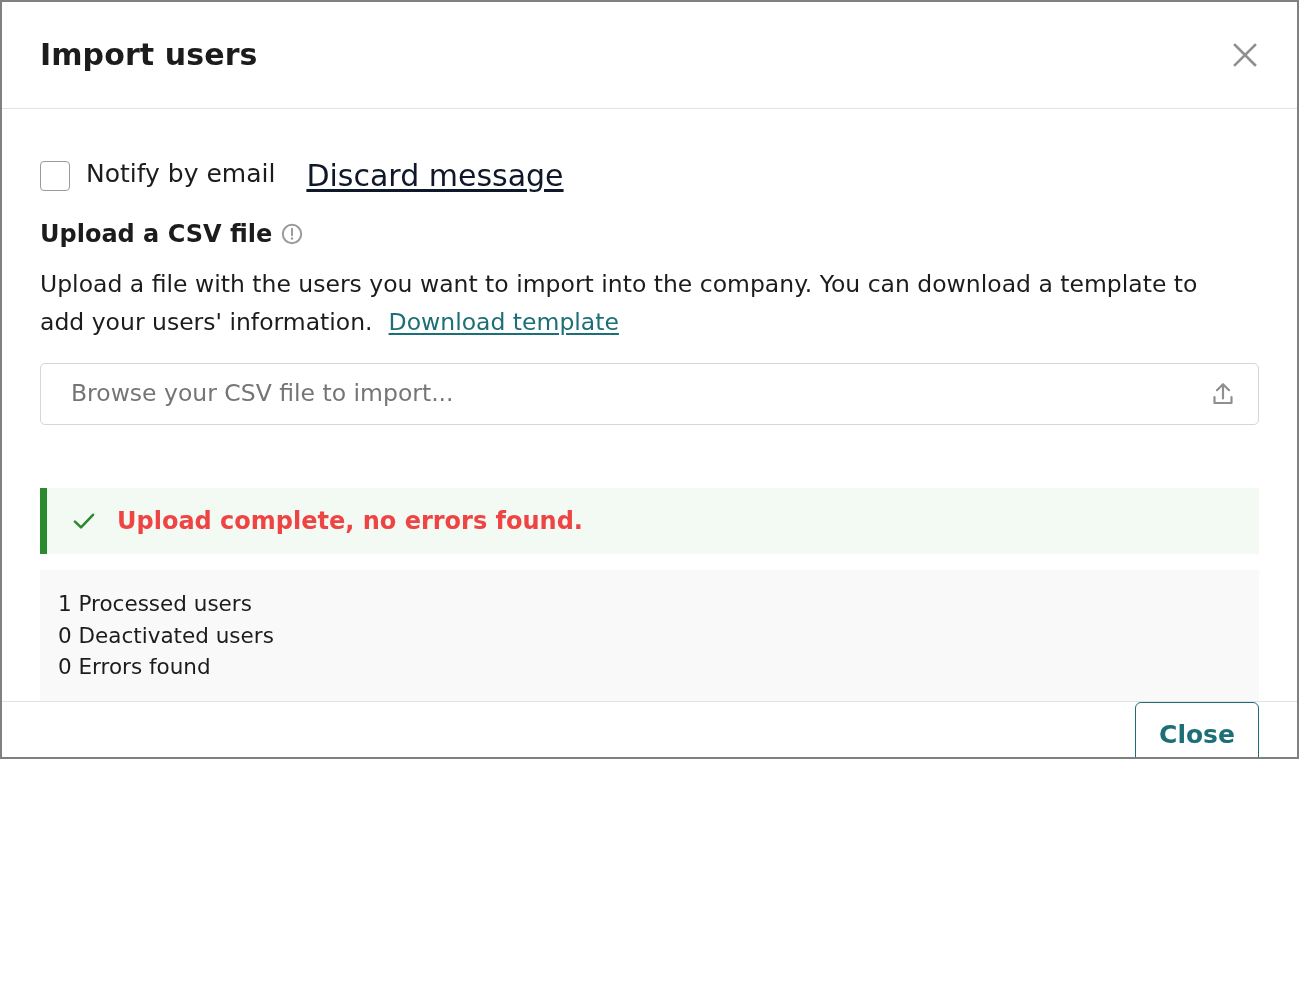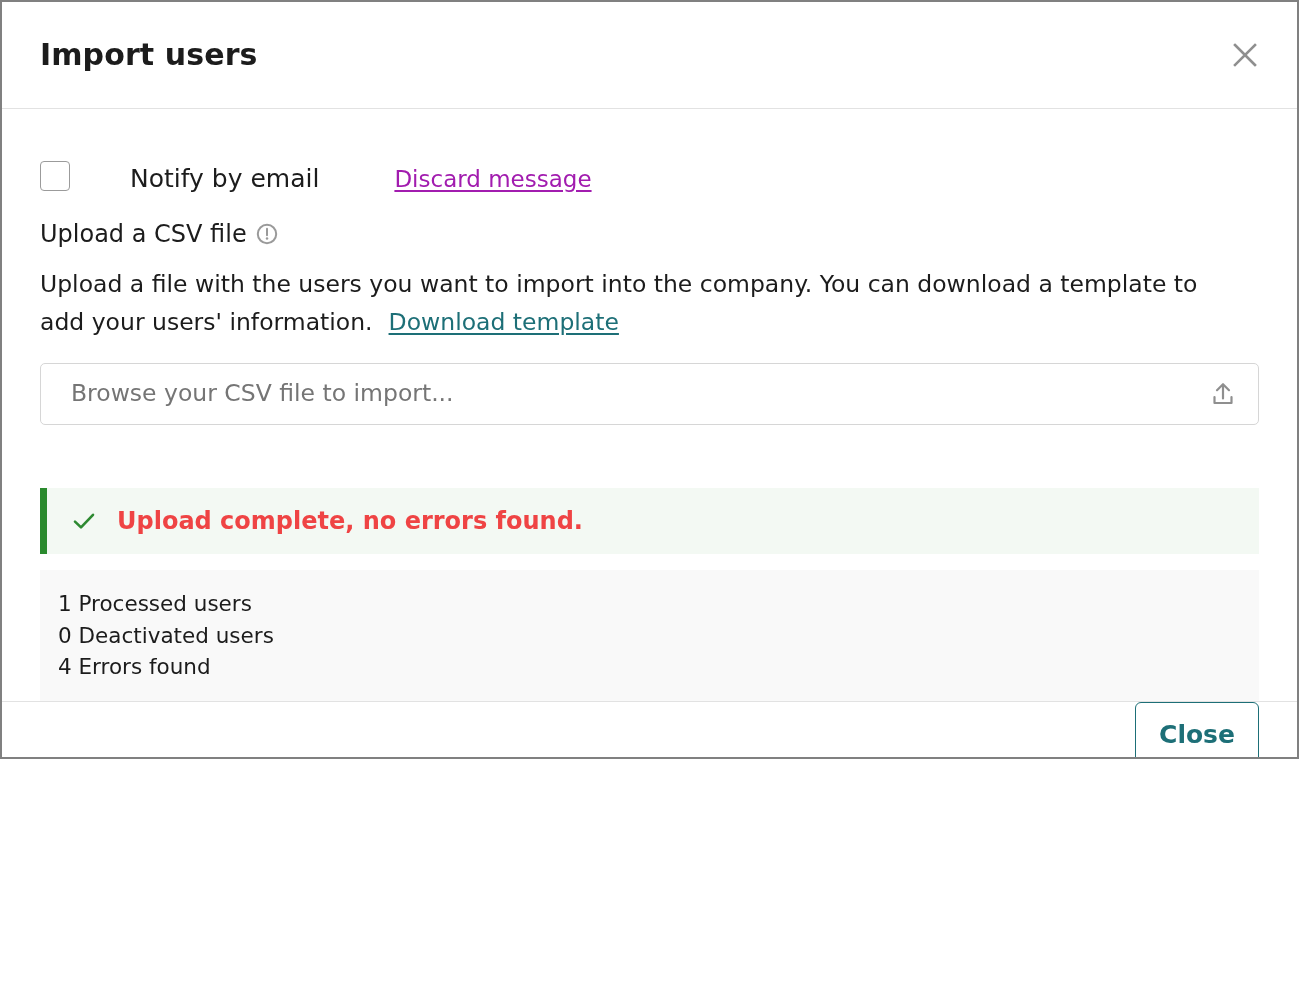--- a/index.html
+++ b/index.html
@@ -64,58 +64,57 @@
 
   
   .dialog-body {
     flex: 1 1 auto;
     padding: 0 38px;
     position: relative;
   }
 
   .notify-row {
     display: flex;
-    align-items: flex-end;
+    align-items: flex-start;
     margin-top: 52px;
-    gap: 44px;
   }
   .checkbox {
     width: 30px;
     height: 30px;
     box-sizing: border-box;
     border: 1.6px solid #9b9b9b;
     border-radius: 4px;
     background: #ffffff;
     cursor: pointer;
     flex: 0 0 auto;
   }
   .notify-label {
     margin-left: 16px;
     font-size: 25px;
     color: #1c1c1c;
     line-height: 1;
   }
   .discard-link {
     margin-left: 31px;
-    font-size: 23px;
-    color: #a21caf;
+    font-size: 30px;
+    color: #0f172a;
     text-decoration: underline;
     text-underline-offset: 3px;
     cursor: pointer;
     line-height: 1;
   }
 
   .section-heading {
     display: flex;
     align-items: center;
     margin-top: 31px;
   }
   .section-heading-text {
     font-size: 24px;
-    font-weight: 400;
+    font-weight: 700;
     color: #1c1c1c;
     line-height: 1;
   }
   .info-icon {
     margin-left: 9px;
     width: 22px;
     height: 22px;
     display: inline-flex;
     align-items: center;
     justify-content: center;
@@ -305,21 +304,21 @@
         <svg width="26" height="26" viewBox="0 0 26 26" aria-hidden="true">
           <path d="M4 13.6 L10 19.4 L22 6.8" stroke="#2d8a31" stroke-width="2.6" fill="none" stroke-linecap="round" stroke-linejoin="round"></path>
         </svg>
       </span>
       <span class="alert-text">Upload complete, no errors found.</span>
     </div>
 
     <div class="summary-box">
       <div class="summary-line">1 Processed users</div>
       <div class="summary-line">0 Deactivated users</div>
-      <div class="summary-line">4 Errors found</div>
+      <div class="summary-line">0 Errors found</div>
     </div>
 
   </div>
 
   <div class="dialog-footer">
     <button class="btn btn-secondary">Close</button>
   </div>
 
 </div>
 

